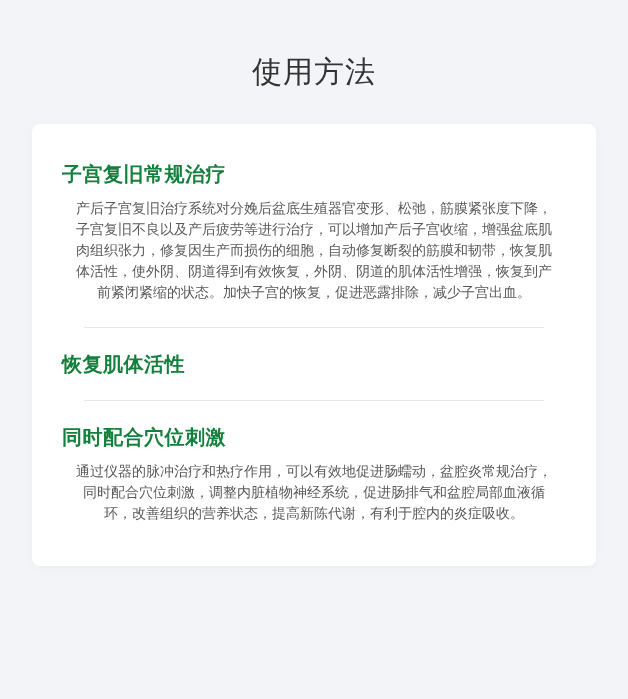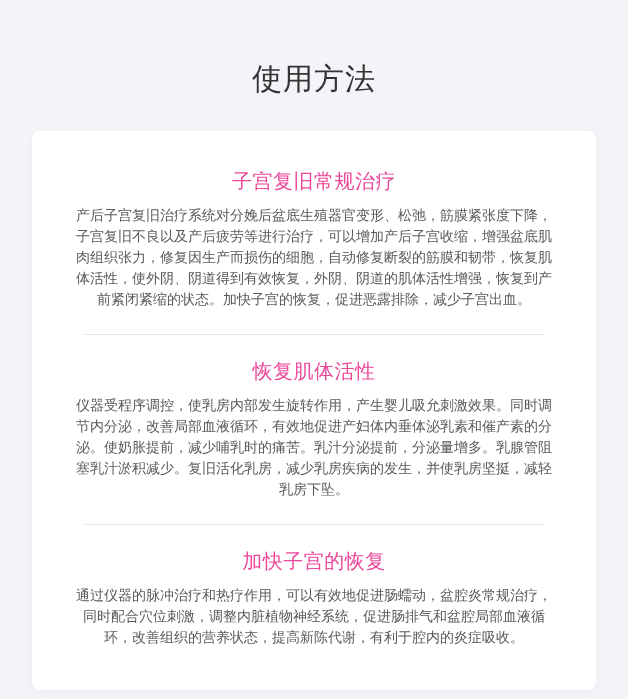--- a/index.html
+++ b/index.html
@@ -7,44 +7,44 @@
     padding: 0;
   }
   body {
     width: 628px;
     height: 699px;
     background: #f3f4f8;
     overflow: hidden;
     font-family: "Liberation Sans", "DejaVu Sans", sans-serif;
   }
   .page-title {
-    margin: 11px;
+    margin: 4px;
     padding-top: 50px;
     font-size: 30px;
     line-height: 36px;
     font-weight: 400;
     color: #333333;
     text-align: center;
     letter-spacing: 1px;
   }
   .content-card {
     margin: 34px 32px 0;
     background: #ffffff;
     border-radius: 8px;
     padding: 38px 30px 34px;
     box-shadow: 0 2px 8px rgba(60, 70, 90, 0.04);
     box-sizing: border-box;
   }
   .section-heading {
     margin: 0 0 12px;
     font-size: 20px;
     line-height: 24px;
-    font-weight: 400;
-    color: #ec4899;
-    text-align: center;
+    font-weight: 700;
+    color: #15803d;
+    text-align: left;
     letter-spacing: 0.5px;
   }
   .section-body {
     margin: 8px;
     font-size: 14px;
     line-height: 21px;
     color: #595959;
     text-align: center;
   }
   .section-divider {
@@ -62,23 +62,22 @@
 
   <section>
     <h2 class="section-heading">子宫复旧常规治疗</h2>
     <p class="section-body">产后子宫复旧治疗系统对分娩后盆底生殖器官变形、松弛，筋膜紧张度下降，子宫复旧不良以及产后疲劳等进行治疗，可以增加产后子宫收缩，增强盆底肌肉组织张力，修复因生产而损伤的细胞，自动修复断裂的筋膜和韧带，恢复肌体活性，使外阴、阴道得到有效恢复，外阴、阴道的肌体活性增强，恢复到产前紧闭紧缩的状态。加快子宫的恢复，促进恶露排除，减少子宫出血。</p>
   </section>
 
   <hr class="section-divider">
 
   <section>
     <h2 class="section-heading">恢复肌体活性</h2>
-    <p class="section-body">仪器受程序调控，使乳房内部发生旋转作用，产生婴儿吸允刺激效果。同时调节内分泌，改善局部血液循环，有效地促进产妇体内垂体泌乳素和催产素的分泌。使奶胀提前，减少哺乳时的痛苦。乳汁分泌提前，分泌量增多。乳腺管阻塞乳汁淤积减少。复旧活化乳房，减少乳房疾病的发生，并使乳房坚挺，减轻乳房下坠。</p>
   </section>
 
   <hr class="section-divider">
 
   <section>
-    <h2 class="section-heading">加快子宫的恢复</h2>
+    <h2 class="section-heading">同时配合穴位刺激</h2>
     <p class="section-body">通过仪器的脉冲治疗和热疗作用，可以有效地促进肠蠕动，盆腔炎常规治疗，同时配合穴位刺激，调整内脏植物神经系统，促进肠排气和盆腔局部血液循环，改善组织的营养状态，提高新陈代谢，有利于腔内的炎症吸收。</p>
   </section>
 
 </div>
 
 </body></html>

